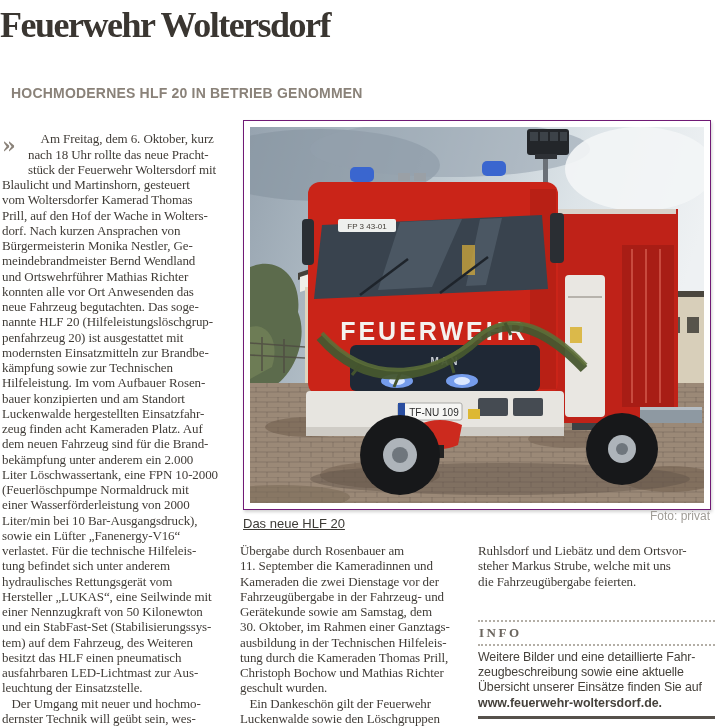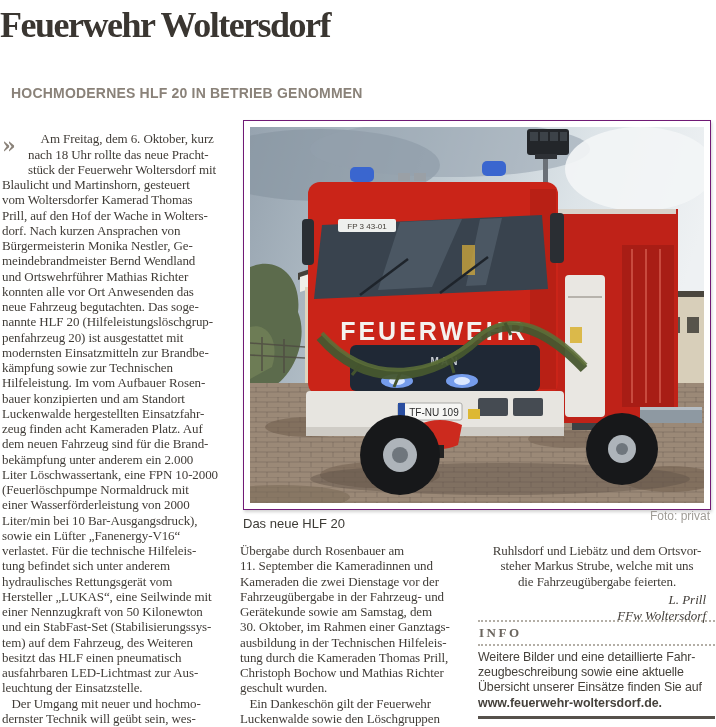--- a/index.html
+++ b/index.html
@@ -8,29 +8,29 @@
   .abs{position:absolute;}
   .headline{left:0px;top:4px;width:640px;
 ary    font-family:"DejaVu Serif",serif;font-weight:bold;font-size:36px;line-height:43px;
     letter-spacing:-1.5px;color:#3a3631;}
   .kicker{left:1px;top:85px;width:500px;
     font-family:"Liberation Sans",sans-serif;font-weight:bold;font-size:14px;
     letter-spacing:0.2px;color:#8a8279;margin-left:10px;}
   .bodycol{font-size:13px;line-height:15.25px;letter-spacing:-0.1px;white-space:pre;color:#403c37;}
   .col-left{left:2px;top:116px;width:234px;height:611px;}
   .col-mid{left:240px;top:543px;width:232px;height:184px;}
-  .col-right{left:478px;top:543px;width:238px;height:50px;text-align:center;}
+  .col-right{left:478px;top:543px;width:238px;height:50px;}
   .qmark{float:left;width:26px;height:31px;font-family:"DejaVu Serif",serif;
     font-weight:bold;font-size:22px;line-height:28px;color:#8a8279;}
   .photo-frame{left:243px;top:120px;width:454px;height:376px;background:#fff;
     border:1px solid #701a75;padding:6px;box-shadow:1px 2px 3px rgba(0,0,0,0.18);}
   .credit{left:400px;top:509px;width:310px;text-align:right;
     font-family:"Liberation Sans",sans-serif;font-size:12px;color:#a09d97;}
   .caption{left:243px;top:516px;width:300px;
-    font-family:"Liberation Sans",sans-serif;font-size:13px;color:#3c3a35;}
+    font-family:"Liberation Sans",sans-serif;font-size:13px;color:#3c3a35;text-decoration:underline;}
   .sig{left:478px;top:592px;width:228px;text-align:right;font-style:italic;
     font-size:13px;line-height:15.5px;color:#403c37;}
   .info-rule-dotted{left:478px;width:237px;height:0;border-top:2px dotted #b3aea6;}
   .info-title{left:479px;top:625px;width:230px;font-family:Liberation Serif, serif;
     font-weight:bold;font-size:13px;letter-spacing:2.5px;color:#6b655e;}
   .info-text{left:478px;top:650px;width:240px;font-family:"Liberation Sans",sans-serif;
     font-size:12.4px;line-height:15.2px;letter-spacing:-0.1px;white-space:pre;color:#45413b;}
   .info-link{left:478px;top:696px;width:240px;font-family:"Liberation Sans",sans-serif;
     font-weight:bold;font-size:12.4px;color:#45413b;}
   .info-rule-solid{left:478px;top:716px;width:237px;height:0;border-top:3px solid #56514b;}
@@ -241,24 +241,20 @@
 ausbildung in der Technischen Hilfeleis-
 tung durch die Kameraden Thomas Prill,
 Christoph Bochow und Mathias Richter
 geschult wurden.
 &nbsp;&nbsp;&nbsp;Ein Dankeschön gilt der Feuerwehr
 Luckenwalde sowie den Löschgruppen</div>
   <div class="abs bodycol col-right">Ruhlsdorf und Liebätz und dem Ortsvor-
 steher Markus Strube, welche mit uns
 die Fahrzeugübergabe feierten.</div>
 
-  <div class="abs sig">
-    <div>L. Prill</div>
-    <div>FFw Woltersdorf</div>
-  </div>
 
   <div class="abs info-rule-dotted" style="top:620px;"></div>
   <div class="abs info-title">INFO</div>
   <div class="abs info-rule-dotted" style="top:644px;"></div>
   <div class="abs info-text">Weitere Bilder und eine detaillierte Fahr-
 zeugbeschreibung sowie eine aktuelle
 Übersicht unserer Einsätze finden Sie auf</div>
   <div class="abs info-link">www.feuerwehr-woltersdorf.de.</div>
   <div class="abs info-rule-solid"></div>
 

